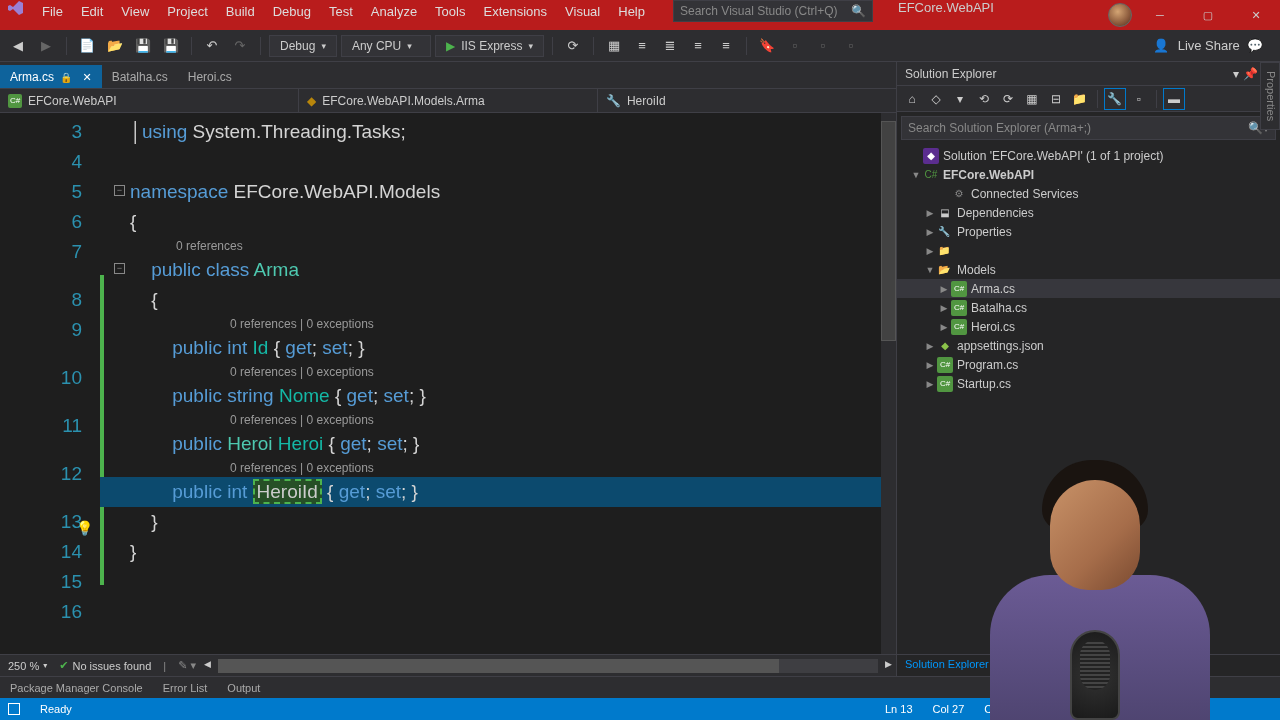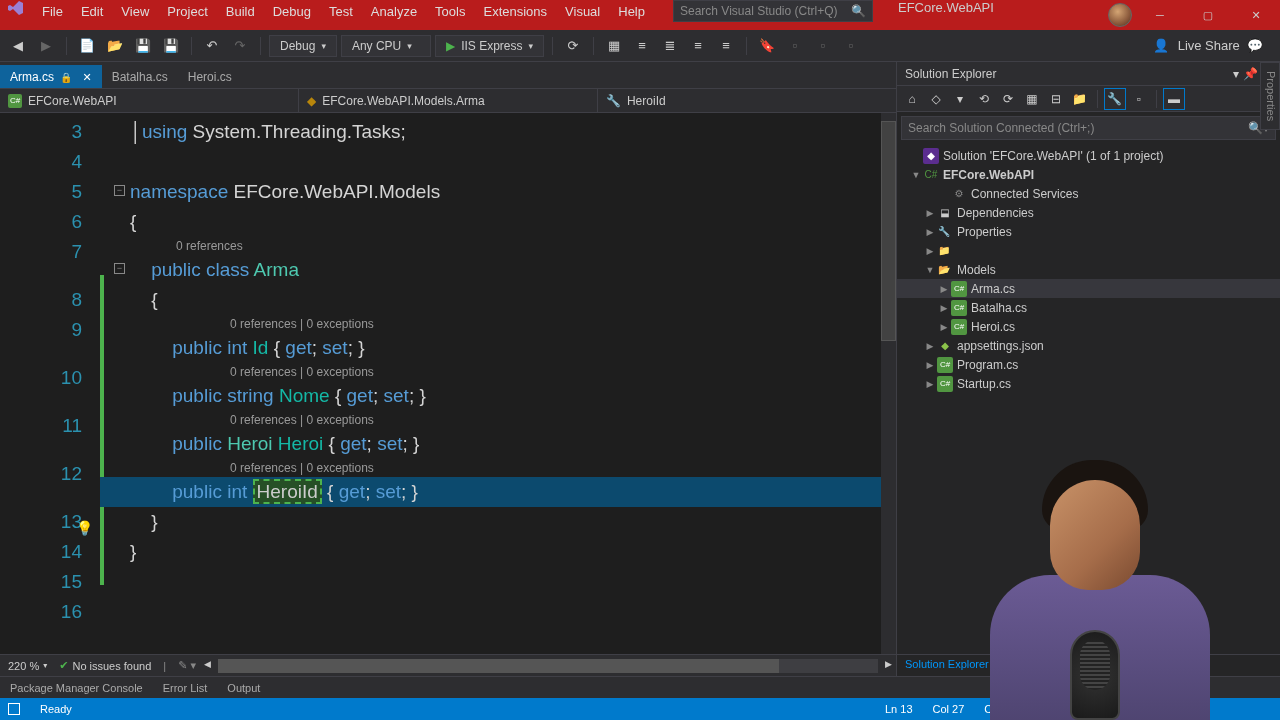--- a/index.html
+++ b/index.html
@@ -270,21 +270,21 @@
         <div class="code-line">    <span class="punct">}</span></div>
         <div class="code-line"><span class="punct">}</span></div>
         <div class="code-line"></div>
       </div>
       <div class="scroll-v">
         <div class="scroll-thumb-v" style="top:8px; height:220px;"></div>
       </div>
     </div>
 
     <div class="editor-status">
-      <div class="zoom-drop">220 %</div>
+      <div class="zoom-drop">250 %</div>
       <div class="issue-badge">
           <span class="issue-ok">✔</span>
           <span>No issues found</span>
         </div>
       <span style="color:#888">|</span>
       <span style="color:#888">✎ ▾</span>
       <div class="h-scroll">
           <span style="position:absolute;left:-14px;top:0;font-size:9px">◀</span>
           <div class="h-scroll-thumb" style="left:0; width:85%;"></div>
           <span style="position:absolute;right:-14px;top:0;font-size:9px">▶</span>
@@ -310,21 +310,21 @@
       <div class="stb-btn">▦</div>
       <div class="stb-btn">⊟</div>
       <div class="stb-btn">📁</div>
       <div class="tb-sep"></div>
       <div class="stb-btn" style="border:1px solid #007acc">🔧</div>
       <div class="stb-btn">▫</div>
       <div class="tb-sep"></div>
       <div class="stb-btn" style="border:1px solid #007acc">▬</div>
     </div>
     <div class="side-search">
-      <span>Search Solution Connected (Ctrl+;)</span>
+      <span>Search Solution Explorer (Arma+;)</span>
       <span class="search-icon">🔍▾</span>
     </div>
     <div class="tree">
       <div class="tree-node ind1">
           <span class="tree-arrow none"></span>
           <span class="tree-icon ti-sln">◆</span>
           <span class="tree-label">Solution 'EFCore.WebAPI' (1 of 1 project)</span>
         </div>
       <div class="tree-node ind1">
           <span class="tree-arrow open"></span>

